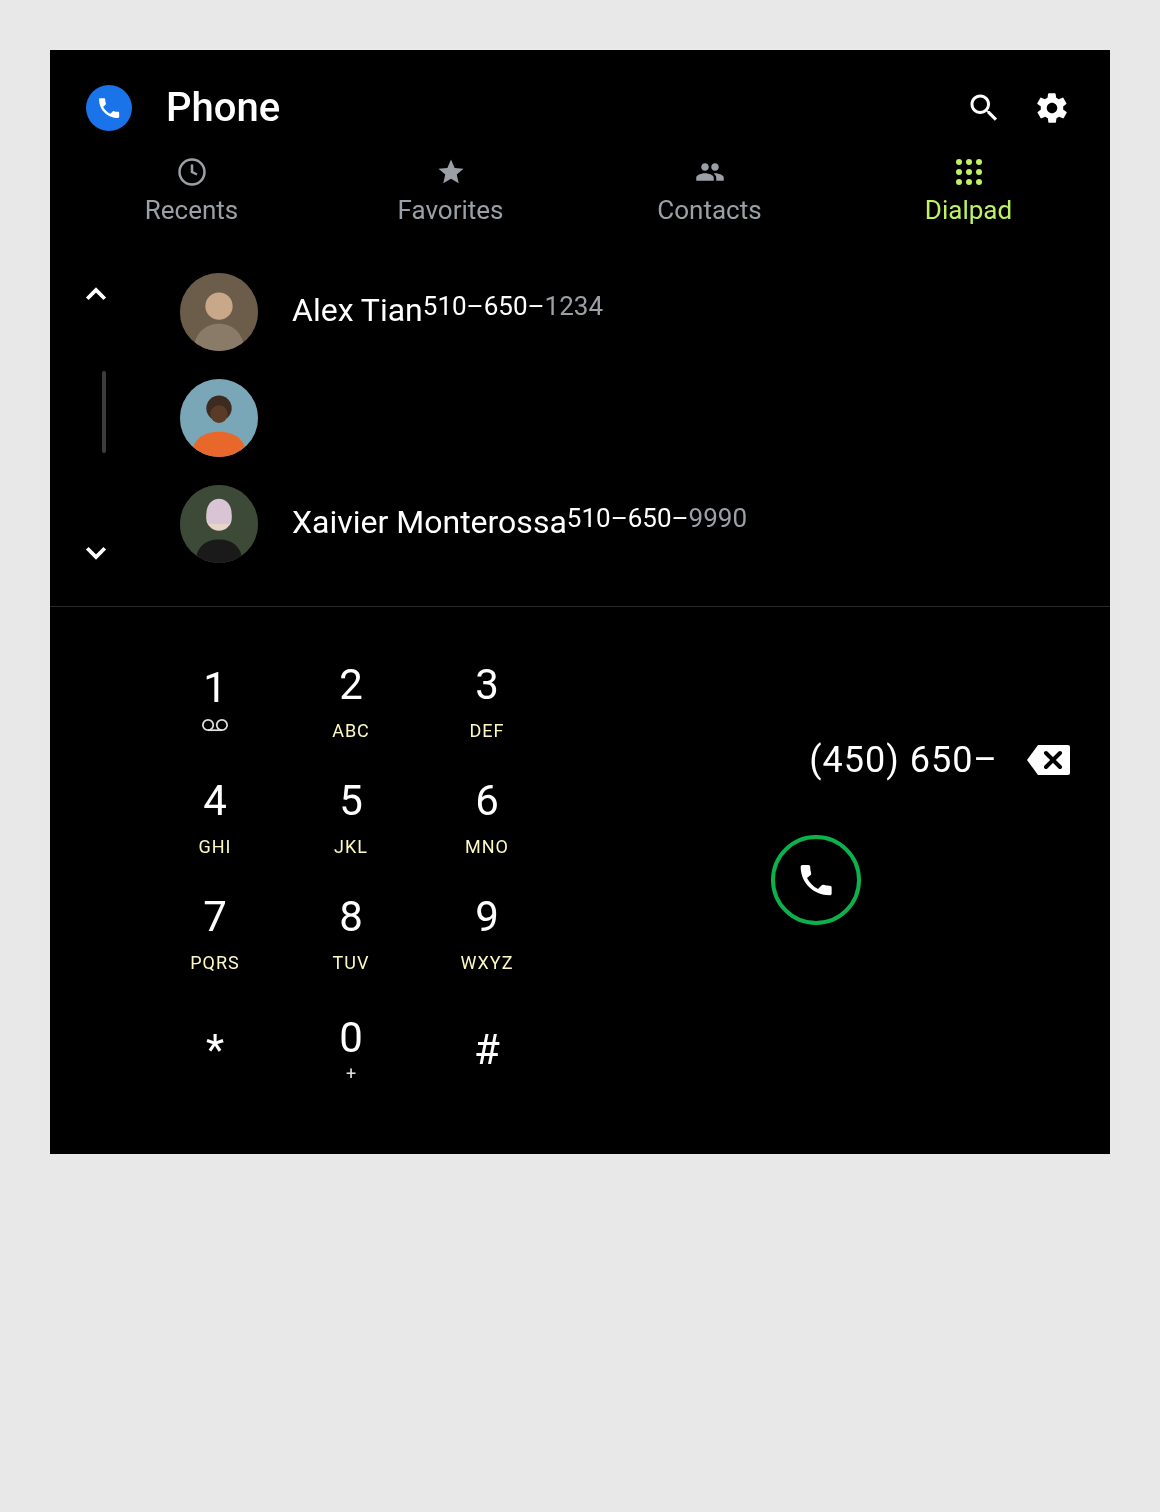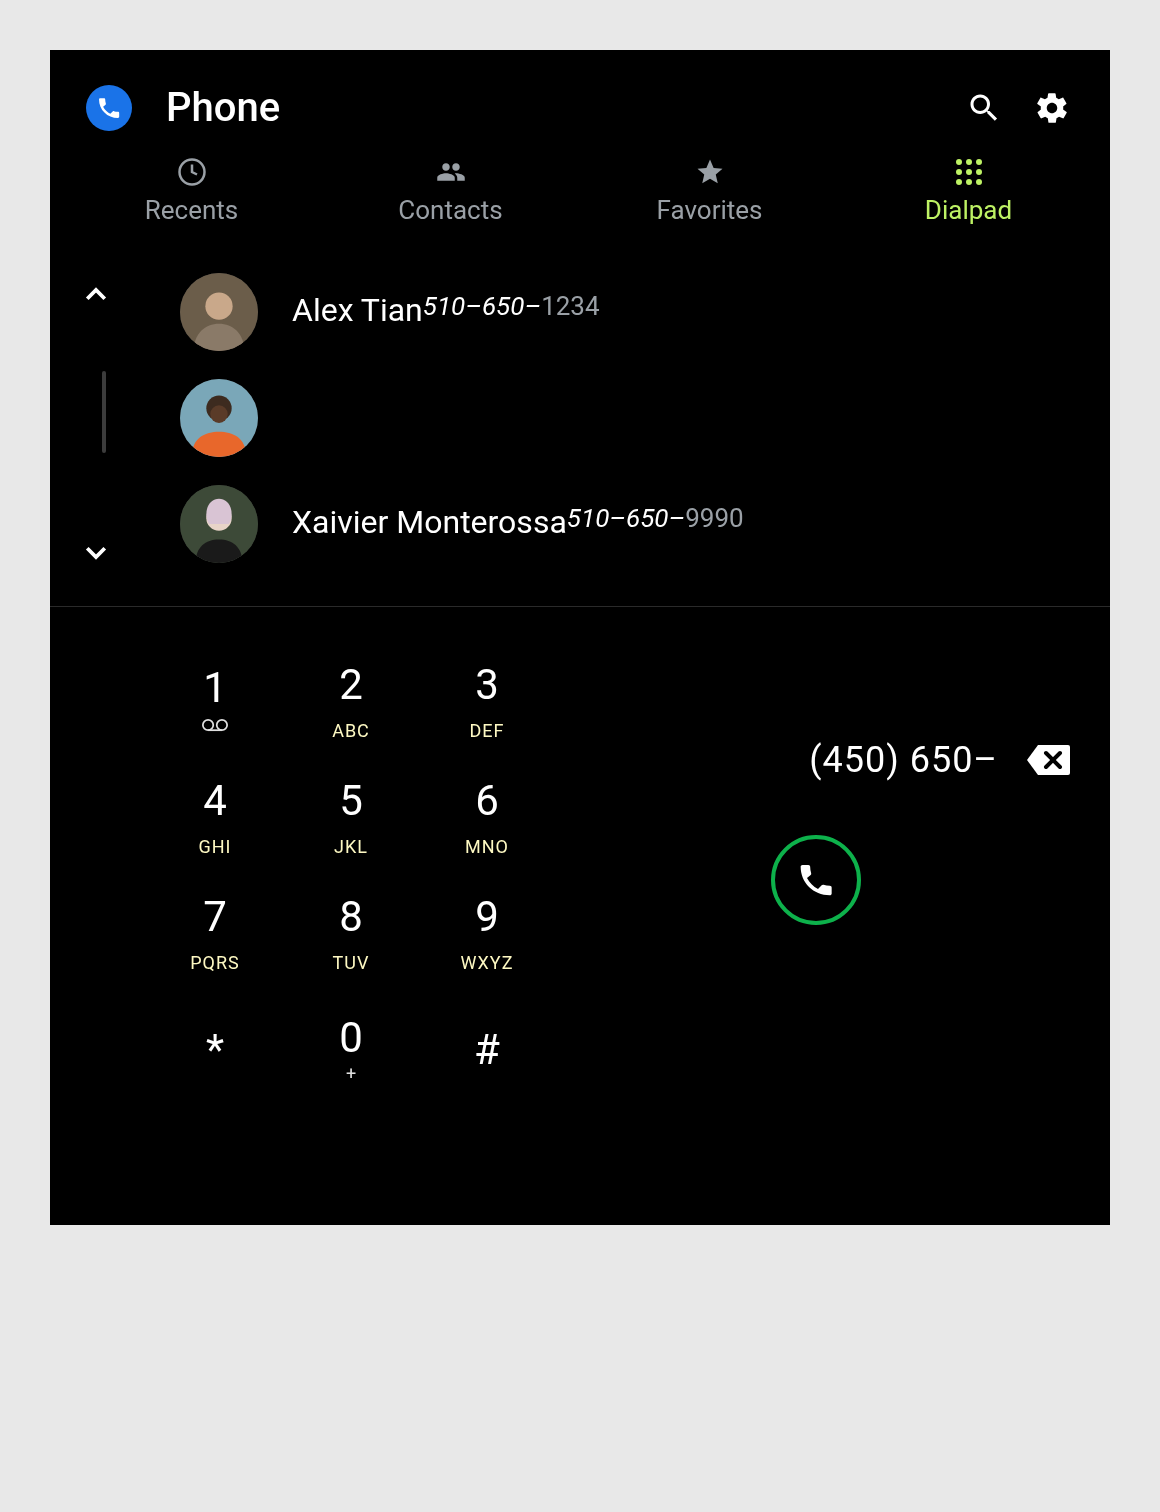--- a/index.html
+++ b/index.html
@@ -10,21 +10,21 @@
     display: flex;
     align-items: flex-start;
     justify-content: center;
   }
   .device {
     width: 1060px;
     background: #000;
     margin: 50px 0;
     color: #fff;
     position: relative;
-    padding-bottom: 120px;
+    padding-bottom: 49px;
   }
   
   .header {
     display: flex;
     align-items: center;
     padding: 34px 36px 18px 36px;
   }
   .app-icon {
     width: 46px; height: 46px;
     border-radius: 50%;
@@ -114,21 +114,21 @@
     border-radius: 50%;
     margin-right: 34px;
     flex-shrink: 0;
     background: #333;
     overflow: hidden;
   }
   .avatar svg { width: 100%; height: 100%; }
   .contact-info { display: flex; flex-direction: row; }
   .contact-name { font-size: 32px; color: #fff; margin-bottom: 4px;}
   .contact-number { font-size: 26px; color: #fff; }
-  .contact-number .match { color: #fff; font-style: italic; }
+  .contact-number .match { color: #fff; }
   .contact-number .rest { color: #9aa0a6; }
 
   
   .dialpad-area {
     display: flex;
     padding: 40px 30px 0 30px;
   }
   .keypad {
     display: grid;
     grid-template-columns: repeat(3, 130px);
@@ -214,32 +214,32 @@
       <div class="tab-icon">
         <svg viewBox="0 0 24 24">
             <path fill="none" stroke="currentColor" stroke-width="2" d="M12 2a10 10 0 1 0 0 20 10 10 0 0 0 0-20zm0 4v6l4 2"></path>
           </svg>
       </div>
       <span>Recents</span>
     </div>
     <div class="tab">
       <div class="tab-icon">
         <svg viewBox="0 0 24 24">
-            <path d="M16 11c1.7 0 3-1.3 3-3s-1.3-3-3-3-3 1.3-3 3 1.3 3 3 3zm-8 0c1.7 0 3-1.3 3-3S9.7 5 8 5 5 6.3 5 8s1.3 3 3 3zm0 2c-2.3 0-7 1.2-7 3.5V19h14v-2.5C15 14.2 10.3 13 8 13zm8 0c-.3 0-.6 0-1 .1 1.2.9 2 2 2 3.4V19h6v-2.5c0-2.3-4.7-3.5-7-3.5z"></path>
-          </svg>
-      </div>
-      <span>Contacts</span>
+            <path d="M12 17.3 18.2 21l-1.6-7 5.4-4.7-7.1-.6L12 2 9.1 8.7 2 9.3l5.4 4.7-1.6 7z"></path>
+          </svg>
+      </div>
+      <span>Favorites</span>
     </div>
     <div class="tab">
       <div class="tab-icon">
         <svg viewBox="0 0 24 24">
-            <path d="M12 17.3 18.2 21l-1.6-7 5.4-4.7-7.1-.6L12 2 9.1 8.7 2 9.3l5.4 4.7-1.6 7z"></path>
-          </svg>
-      </div>
-      <span>Favorites</span>
+            <path d="M16 11c1.7 0 3-1.3 3-3s-1.3-3-3-3-3 1.3-3 3 1.3 3 3 3zm-8 0c1.7 0 3-1.3 3-3S9.7 5 8 5 5 6.3 5 8s1.3 3 3 3zm0 2c-2.3 0-7 1.2-7 3.5V19h14v-2.5C15 14.2 10.3 13 8 13zm8 0c-.3 0-.6 0-1 .1 1.2.9 2 2 2 3.4V19h6v-2.5c0-2.3-4.7-3.5-7-3.5z"></path>
+          </svg>
+      </div>
+      <span>Contacts</span>
     </div>
     <div class="tab active">
       <div class="tab-icon">
         <div class="dialpad-grid">
             <span></span>
             <span></span>
             <span></span>
             <span></span>
             <span></span>
             <span></span>

